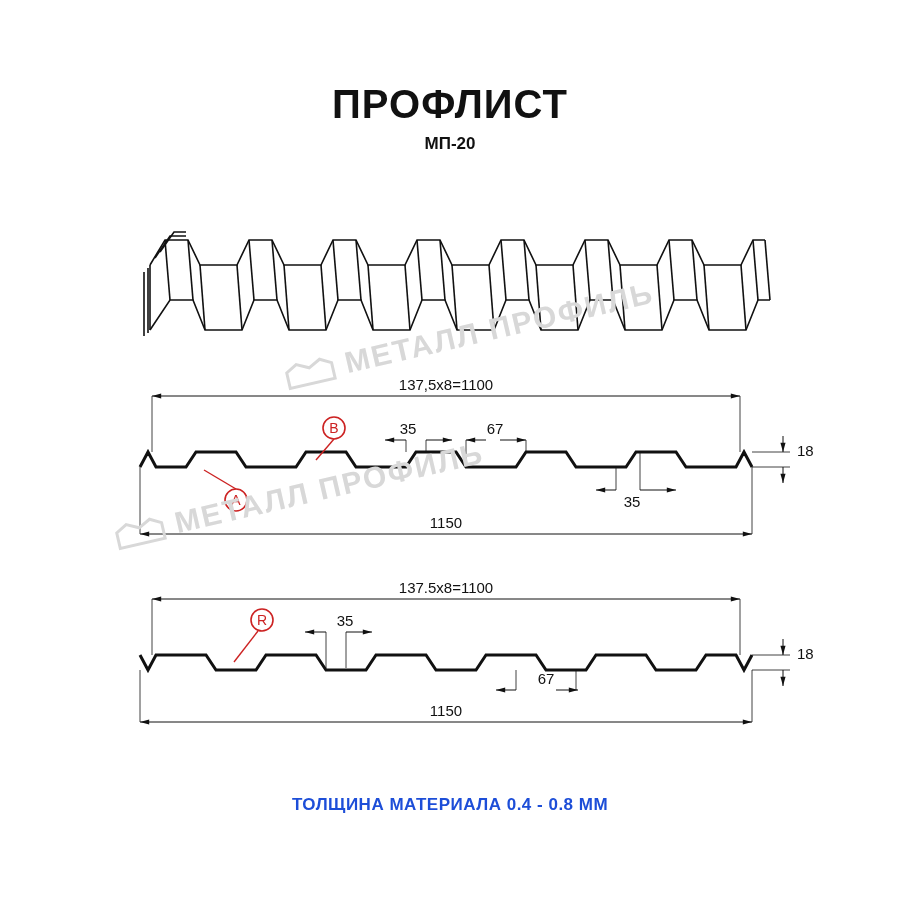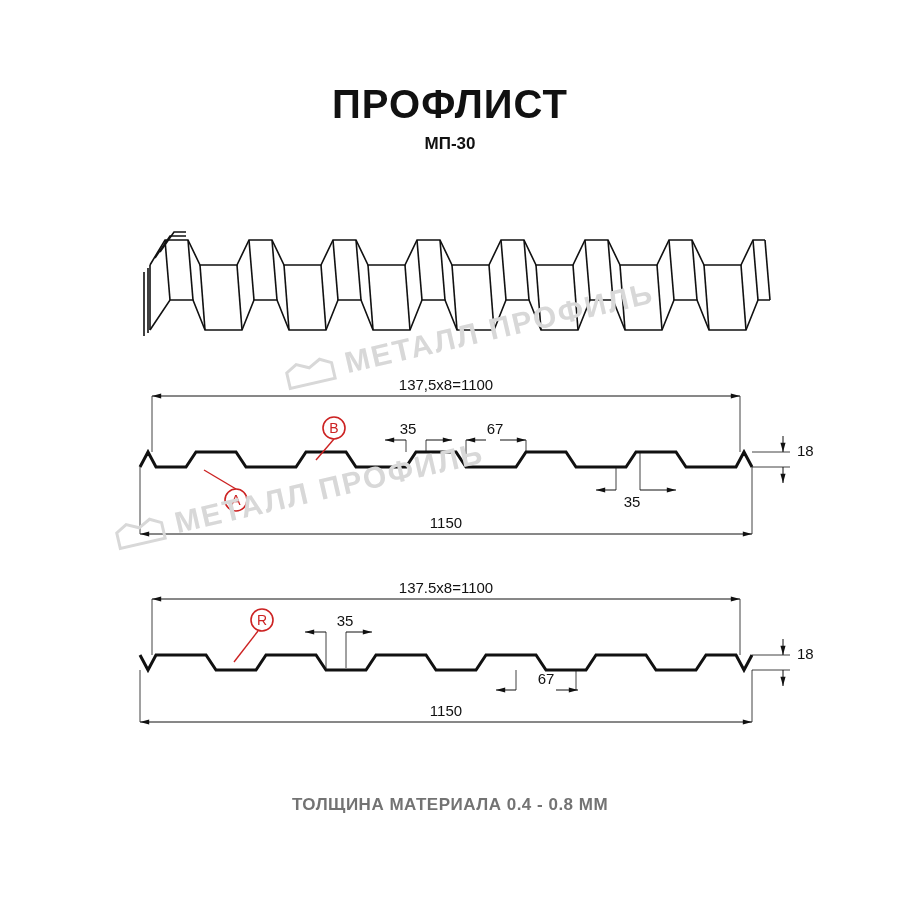--- a/index.html
+++ b/index.html
@@ -44,21 +44,21 @@
   }
   .footer {
     position: absolute;
     top: 795px;
     left: 0;
     width: 900px;
     text-align: center;
     font-size: 17px;
     font-weight: bold;
     letter-spacing: 0.5px;
-    color: #737373;
+    color: #1d4ed8;
   }
   svg { display: block; }
   .wm {
     position: absolute;
     font-family: "Liberation Sans", sans-serif;
     font-weight: bold;
     color: #d8d8d8;
     font-size: 30px;
     letter-spacing: 2px;
     transform: rotate(-13deg);
@@ -70,21 +70,21 @@
     vertical-align: middle;
     margin-right: 10px;
   }
   .wm1 { top: 318px; left: 280px; }
   .wm2 { top: 478px; left: 110px; }
 </style>
 </head>
 <body>
 
 <div class="title">ПРОФЛИСТ</div>
-<div class="subtitle">МП-30</div>
+<div class="subtitle">МП-20</div>
 
 <svg class="sheet" viewBox="0 0 900 900">
   <defs>
     <marker id="arrL" viewBox="0 0 12 12" refX="11" refY="6" markerWidth="11" markerHeight="11" orient="auto">
       <path d="M11,6 L1,3.2 L1,8.8 Z" fill="#111"></path>
     </marker>
     <marker id="arrR" viewBox="0 0 12 12" refX="1" refY="6" markerWidth="11" markerHeight="11" orient="auto">
       <path d="M1,6 L11,3.2 L11,8.8 Z" fill="#111"></path>
     </marker>
   </defs>

